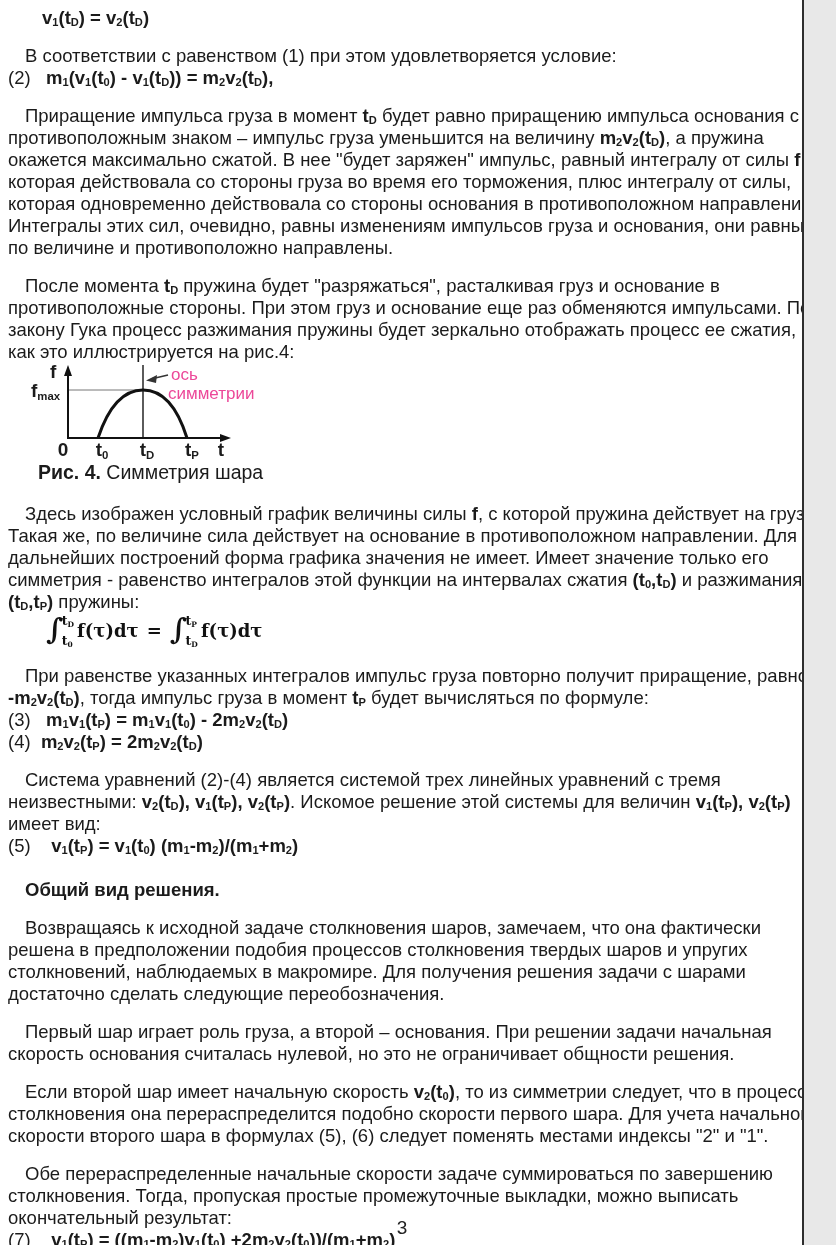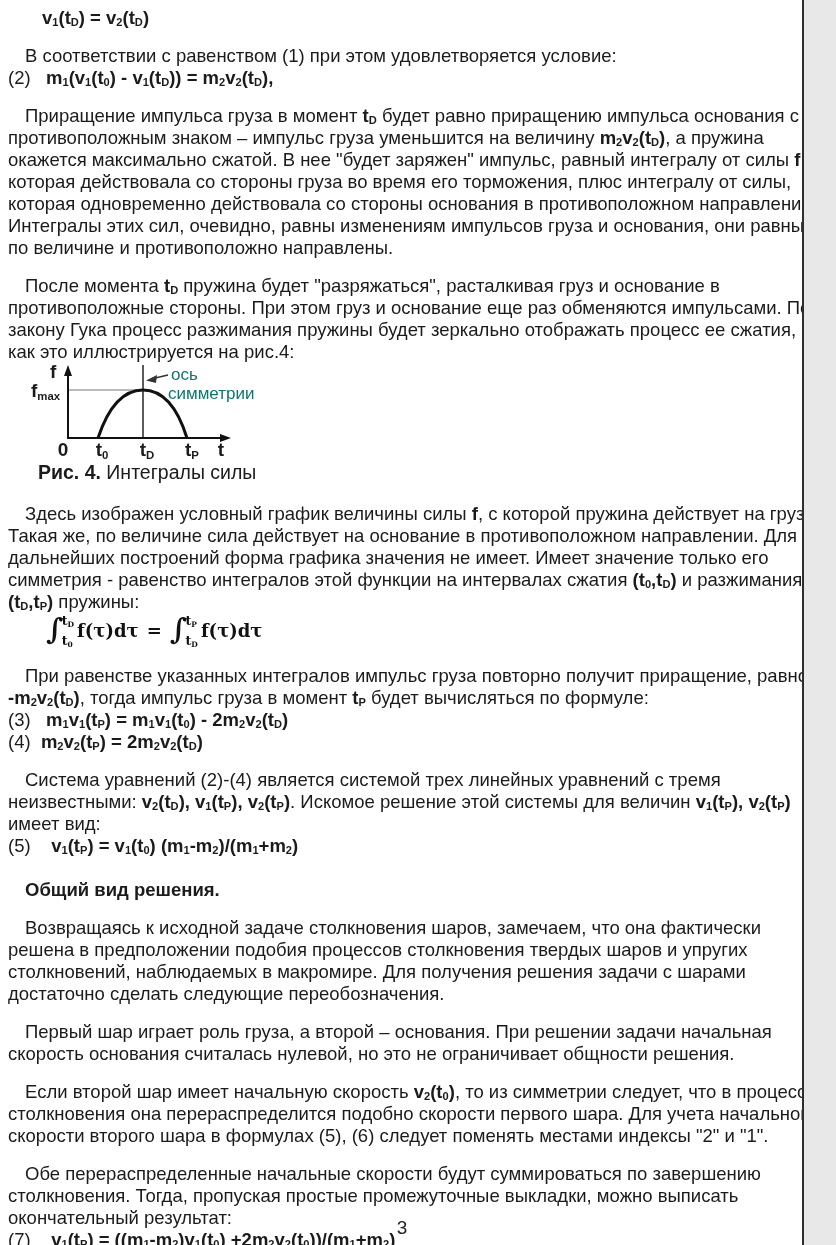--- a/index.html
+++ b/index.html
@@ -17,21 +17,21 @@
   .spacer{height:22px;}
   b{font-weight:700;}
   sub{font-size:0.6em;vertical-align:-0.22em;line-height:0;font-weight:inherit;}
 
   
   .figure{position:relative;height:122px;margin:2px 0 0 0;}
   .fig-svg{position:absolute;left:0;top:0;}
   .fig-label{position:absolute;font-weight:700;}
   .fig-f{left:42px;top:-4px;font-size:19px;}
   .fig-fmax{left:23px;top:15px;font-size:19px;}
-  .fig-ann{position:absolute;font-size:17px;font-weight:400;color:#0f766e;}
+  .fig-ann{position:absolute;font-size:17px;font-weight:400;color:#ec4899;}
   .fig-ann1{left:163px;top:-1px;}
   .fig-ann2{left:160px;top:18px;}
   .fig-tick{position:absolute;top:74px;font-weight:700;font-size:19px;transform:translateX(-50%);}
   .fig-caption{position:absolute;top:96px;left:30px;font-size:19.5px;}
   .fig-caption .cap-bold{font-weight:700;}
 
   
   .integral{
     display:flex;align-items:center;height:36px;padding-left:38px;
     font-family:"DejaVu Serif",serif;font-weight:700;font-size:18px;color:#111;
@@ -81,21 +81,21 @@
       </svg>
       <span class="fig-label fig-f">f</span>
       <span class="fig-label fig-fmax">f<sub>max</sub></span>
       <span class="fig-ann fig-ann1">ось</span>
       <span class="fig-ann fig-ann2">симметрии</span>
       <span class="fig-tick" style="left:55px;">0</span>
       <span class="fig-tick" style="left:94px;">t<sub>0</sub></span>
       <span class="fig-tick" style="left:139px;">t<sub>D</sub></span>
       <span class="fig-tick" style="left:184px;">t<sub>P</sub></span>
       <span class="fig-tick" style="left:213px;">t</span>
-      <figcaption class="fig-caption"><span class="cap-bold">Рис. 4.</span><span> Интегралы силы</span></figcaption>
+      <figcaption class="fig-caption"><span class="cap-bold">Рис. 4.</span><span> Симметрия шара</span></figcaption>
     </figure>
 
     <p class="para">Здесь изображен условный график величины силы <b>f</b>, с которой пружина действует на груз. Такая же, по величине сила действует на основание в противоположном направлении. Для дальнейших построений форма графика значения не имеет. Имеет значение только его симметрия - равенство интегралов этой функции на интервалах сжатия <b>(t<sub>0</sub>,t<sub>D</sub>)</b> и разжимания <b>(t<sub>D</sub>,t<sub>P</sub>)</b> пружины:</p>
 
     <div class="integral">
       <span class="int-group">
         <span class="int-sign">∫</span>
         <span class="int-bounds">
           <span class="up">t<sub>D</sub></span>
           <span class="lo">t<sub>0</sub></span>
@@ -117,20 +117,20 @@
     <div class="eq">(3)   <b>m<sub>1</sub>v<sub>1</sub>(t<sub>P</sub>) = m<sub>1</sub>v<sub>1</sub>(t<sub>0</sub>) - 2m<sub>2</sub>v<sub>2</sub>(t<sub>D</sub>)</b></div>
     <div class="eq">(4)  <b>m<sub>2</sub>v<sub>2</sub>(t<sub>P</sub>) = 2m<sub>2</sub>v<sub>2</sub>(t<sub>D</sub>)</b></div>
     <p class="para">Система уравнений (2)-(4) является системой трех линейных уравнений с тремя неизвестными: <b>v<sub>2</sub>(t<sub>D</sub>), v<sub>1</sub>(t<sub>P</sub>), v<sub>2</sub>(t<sub>P</sub>)</b>. Искомое решение этой системы для величин <b>v<sub>1</sub>(t<sub>P</sub>), v<sub>2</sub>(t<sub>P</sub>)</b> имеет вид:</p>
     <div class="eq">(5)    <b>v<sub>1</sub>(t<sub>P</sub>) = v<sub>1</sub>(t<sub>0</sub>) (m<sub>1</sub>-m<sub>2</sub>)/(m<sub>1</sub>+m<sub>2</sub>)</b></div>
 
     <div class="spacer"></div>
     <div class="heading"><b>Общий вид решения.</b></div>
     <p class="para">Возвращаясь к исходной задаче столкновения шаров, замечаем, что она фактически решена в предположении подобия процессов столкновения твердых шаров и упругих столкновений, наблюдаемых в макромире. Для получения решения задачи с шарами достаточно сделать следующие переобозначения.</p>
     <p class="para">Первый шар играет роль груза, а второй – основания. При решении задачи начальная скорость основания считалась нулевой, но это не ограничивает общности решения.</p>
     <p class="para">Если второй шар имеет начальную скорость <b>v<sub>2</sub>(t<sub>0</sub>)</b>, то из симметрии следует, что в процессе столкновения она перераспределится подобно скорости первого шара. Для учета начальной скорости второго шара в формулах (5), (6) следует поменять местами индексы "2" и "1".</p>
-    <p class="para">Обе перераспределенные начальные скорости будут суммироваться по завершению столкновения. Тогда, пропуская простые промежуточные выкладки, можно выписать окончательный результат:</p>
+    <p class="para">Обе перераспределенные начальные скорости задаче суммироваться по завершению столкновения. Тогда, пропуская простые промежуточные выкладки, можно выписать окончательный результат:</p>
     <div class="eq">(7)    <b>v<sub>1</sub>(t<sub>P</sub>) = ((m<sub>1</sub>-m<sub>2</sub>)v<sub>1</sub>(t<sub>0</sub>) +2m<sub>2</sub>v<sub>2</sub>(t<sub>0</sub>))/(m<sub>1</sub>+m<sub>2</sub>)</b></div>
 
   </div>
 
   <div class="page-number">3</div>
   <div class="scan-edge"></div>
 </div>
 
 </body></html>

